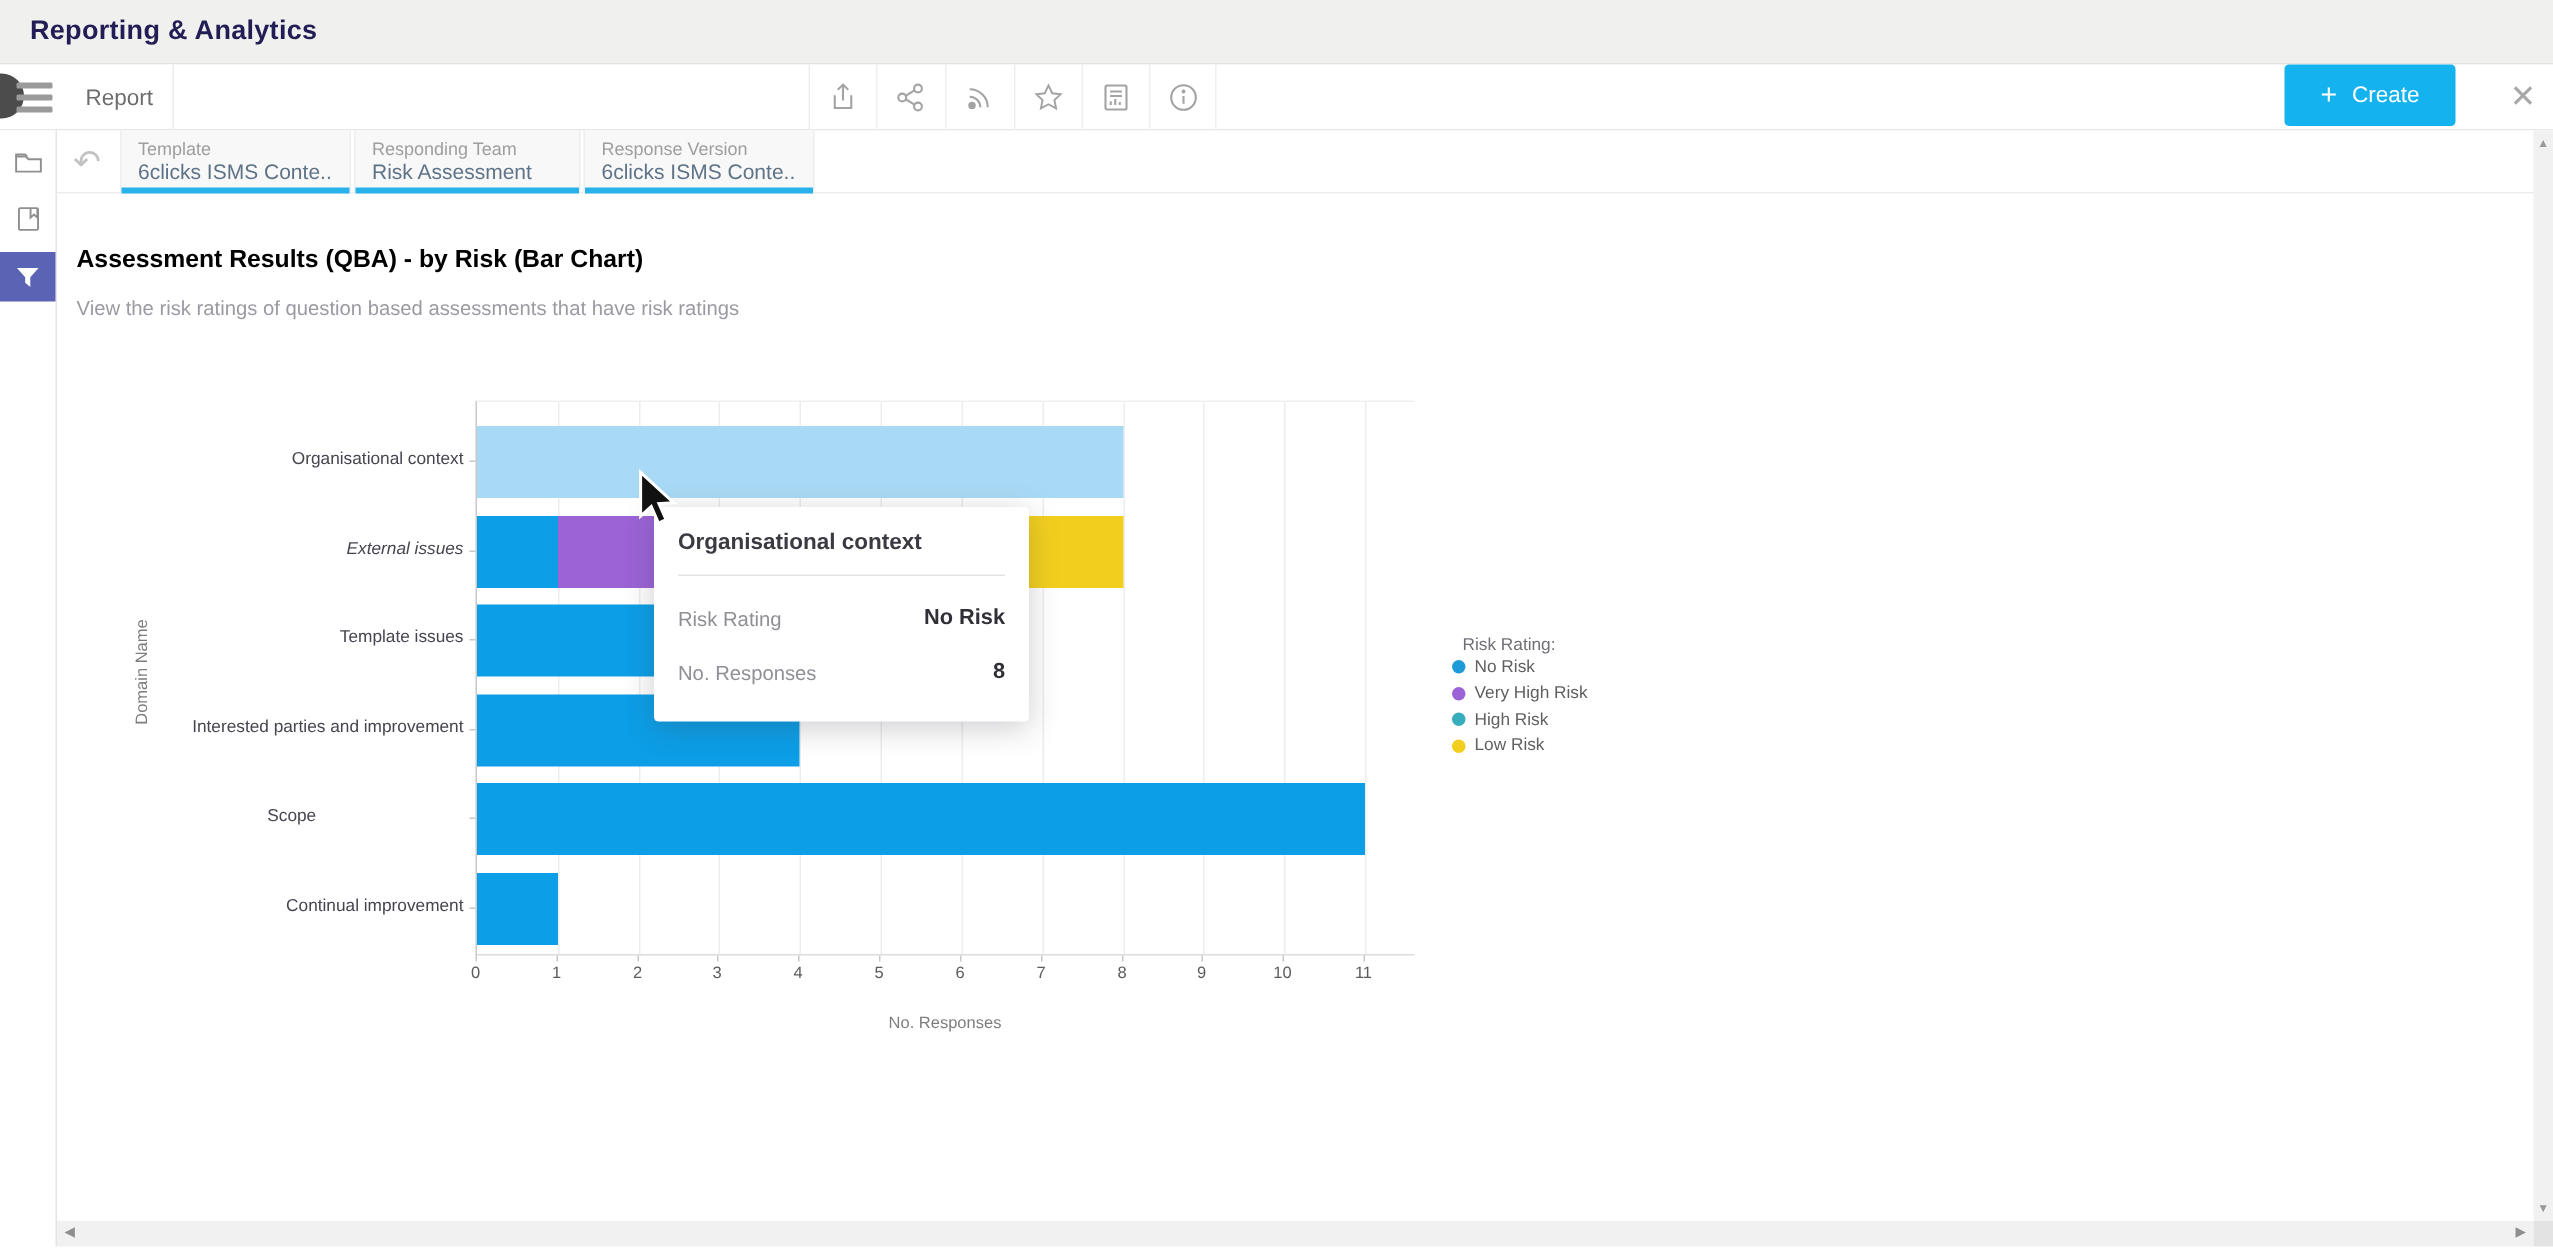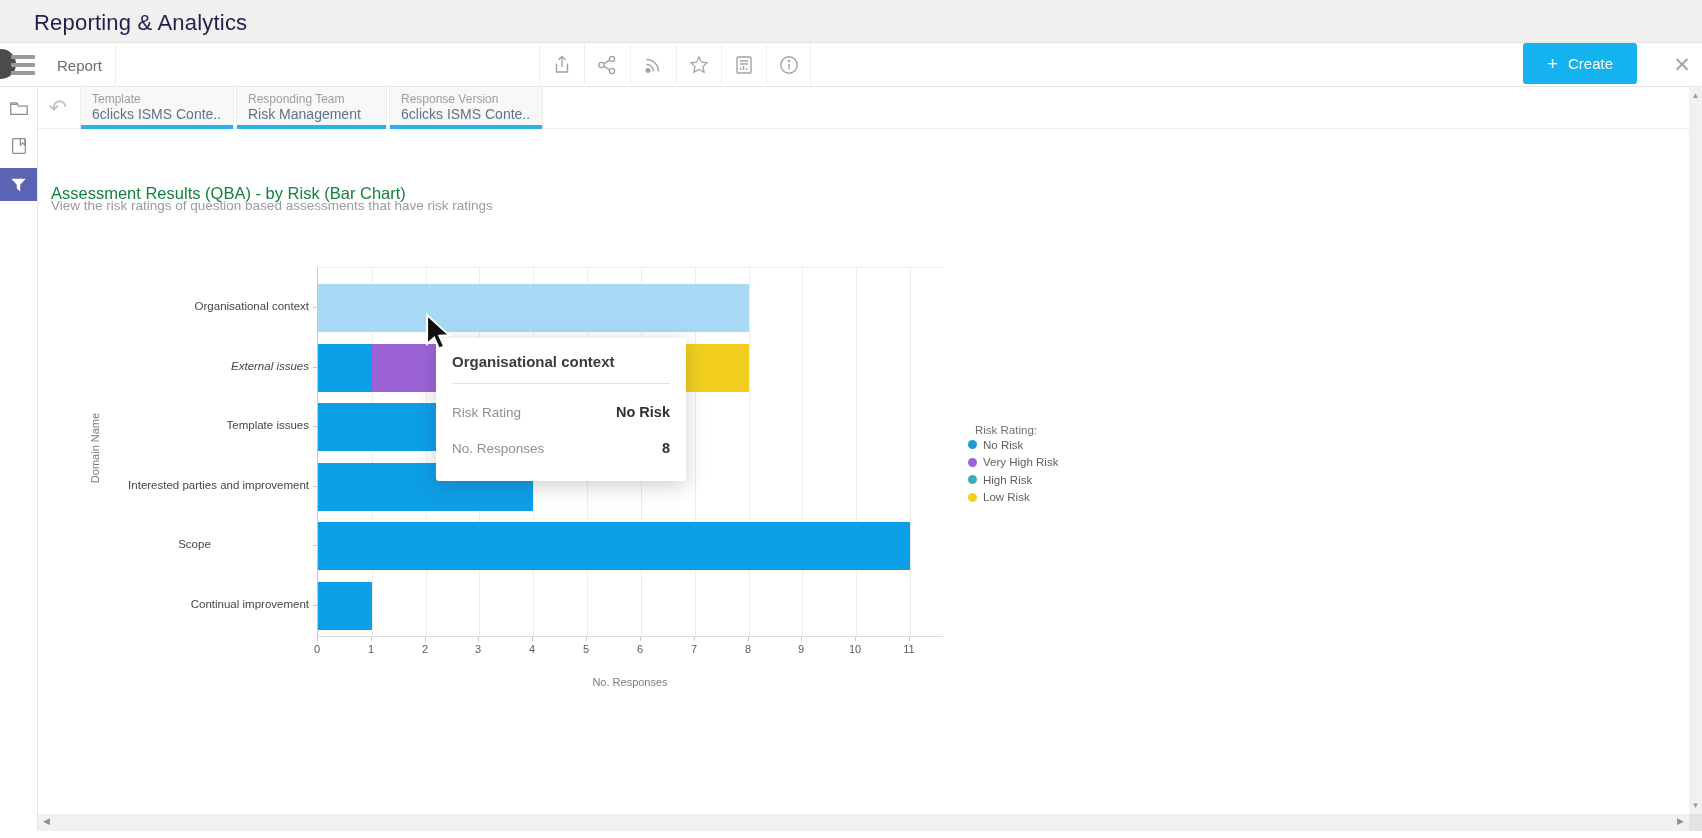--- a/index.html
+++ b/index.html
@@ -1,21 +1,21 @@
 <!DOCTYPE html>
 <html><head>
 <meta charset="utf-8">
 <style>
   html,body{margin:0;padding:0;background:#fff;}
   *{box-sizing:border-box;font-family:"Liberation Sans",sans-serif;}
   #stage{position:relative;width:1702px;height:838px;background:#fff;overflow:hidden;}
 
   
   #app-header{position:absolute;left:0;top:0;width:1702px;height:43px;background:#f0f0ef;border-bottom:1px solid #e2e2e2;}
-  #app-title{position:absolute;left:34px;top:10px;font-size:22px;font-weight:400;color:#221d54;letter-spacing:.2px;}
+  #app-title{position:absolute;left:20px;top:10px;font-size:18px;font-weight:700;color:#221d54;letter-spacing:.2px;}
 
   
   #toolbar{position:absolute;left:0;top:43px;width:1702px;height:44px;background:#fff;border-bottom:1px solid #e6e6e6;}
   #burger-circle{position:absolute;left:-14px;top:6px;width:30px;height:30px;border-radius:50%;background:#4c4c4c;}
   .burger-line{position:absolute;left:11px;width:24px;height:3.5px;background:#9a9a9a;border-radius:1px;}
   #report-tab{position:absolute;left:44px;top:0;width:72px;height:44px;display:flex;align-items:center;justify-content:center;
     color:#6d6d6d;font-size:15px;border-right:1px solid #ececec;}
   .icon-cell{position:absolute;top:0;height:44px;width:45px;display:flex;align-items:center;justify-content:center;border-left:1px solid #efefef;}
   .icon-cell svg{stroke:#a3a3a3;fill:none;stroke-width:1.4;}
   #icons-end-sep{position:absolute;left:810px;top:0;height:44px;border-left:1px solid #efefef;}
@@ -32,21 +32,21 @@
   .filter-tab .val{font-size:14px;color:#5e7388;line-height:17px;white-space:nowrap;overflow:hidden;}
   .filter-tab .underline{position:absolute;left:0;bottom:0;width:100%;height:4px;background:#29b2ea;}
 
   
   #sidebar{position:absolute;left:0;top:87px;width:38px;height:744px;background:#fff;border-right:1px solid #e4e4e4;}
   .side-icon{position:absolute;left:0;width:37px;display:flex;align-items:center;justify-content:center;}
   .side-icon svg{stroke:#8f8f8f;fill:none;stroke-width:1.4;}
   #filter-active{position:absolute;left:0;top:81px;width:37px;height:33px;background:#5b63b4;display:flex;align-items:center;justify-content:center;}
 
   
-  #page-title{position:absolute;left:51px;top:184px;font-size:16.5px;font-weight:400;color:#15803d;}
+  #page-title{position:absolute;left:51px;top:164px;font-size:16.5px;font-weight:700;color:#000000;}
   #page-subtitle{position:absolute;left:51px;top:198px;font-size:13.5px;color:#9b9aa3;}
 
   
   #plot{position:absolute;left:317px;top:267px;width:626px;height:370px;border-left:1px solid #c8c8c8;border-top:1px solid #f0f0f0;border-bottom:1px solid #dcdcdc;}
   .gridline{position:absolute;top:0;width:1px;height:100%;background:#ededed;}
   .bar-seg{position:absolute;height:48px;}
   .cat-label{position:absolute;left:80px;width:229px;text-align:right;font-size:11.5px;color:#454550;}
   .cat-tick{position:absolute;width:4px;height:1px;background:#c8c8c8;left:313px;}
   .x-tick{position:absolute;top:637px;width:1px;height:4px;background:#c8c8c8;}
   .x-ticklabel{position:absolute;top:643px;width:30px;margin-left:-15px;text-align:center;font-size:11px;color:#5c5c5c;}
@@ -148,21 +148,21 @@
     <div id="undo-cell">
         <span>↶</span>
       </div>
     <div class="filter-tab" style="left:80px;width:154px">
       <div class="lab">Template</div>
       <div class="val">6clicks ISMS Conte...</div>
       <div class="underline"></div>
     </div>
     <div class="filter-tab" style="left:236px;width:151px">
       <div class="lab">Responding Team</div>
-      <div class="val">Risk Management</div>
+      <div class="val">Risk Assessment</div>
       <div class="underline"></div>
     </div>
     <div class="filter-tab" style="left:389px;width:154px">
       <div class="lab">Response Version</div>
       <div class="val">6clicks ISMS Conte...</div>
       <div class="underline"></div>
     </div>
   </div>
 
   <div id="sidebar">

